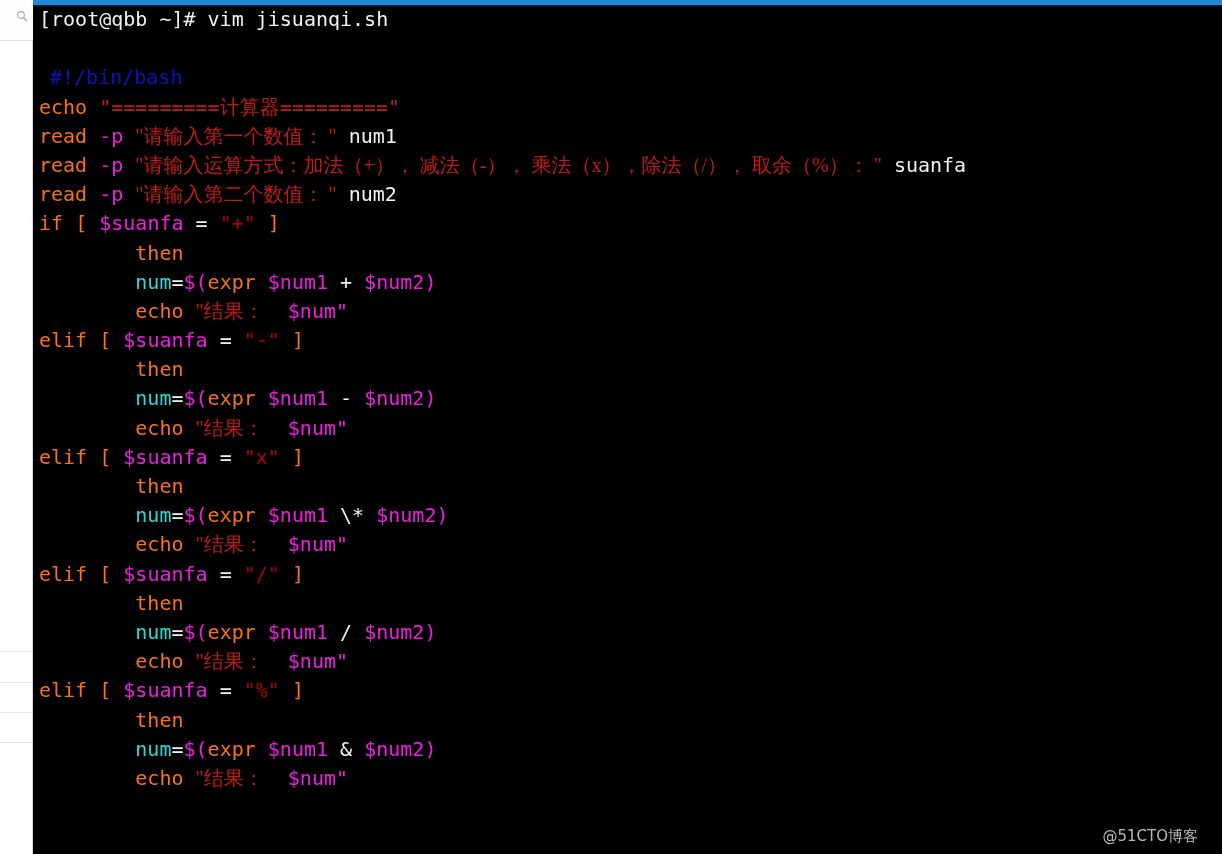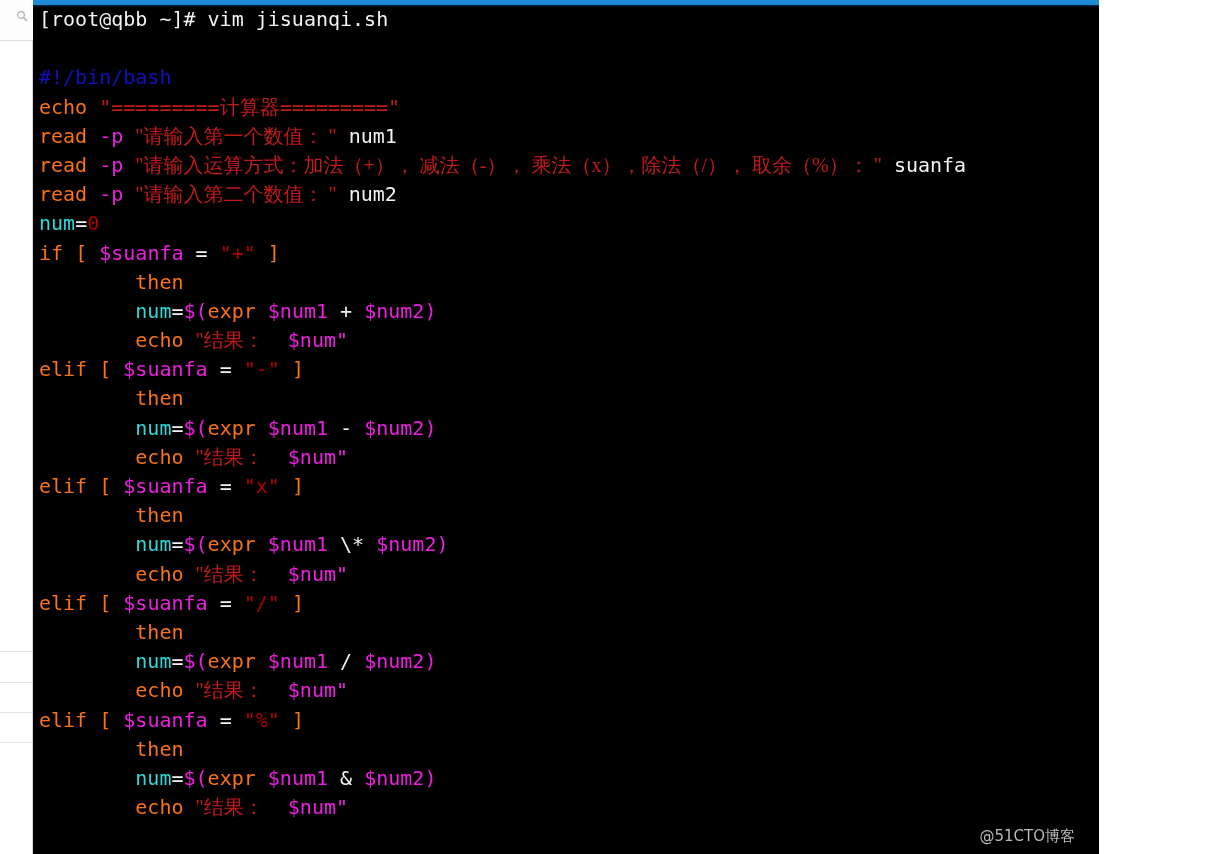--- a/index.html
+++ b/index.html
@@ -66,21 +66,21 @@
   .pd1 { top: 651px; }
   .pd2 { top: 682px; }
   .pd3 { top: 712px; }
   .pd4 { top: 742px; }
 
   
   #terminal {
     position: absolute;
     left: 33px;
     top: 0px;
-    width: 1066px;
+    width: 1189px;
     height: 854px;
     background: #000000;
     overflow: hidden;
   }
   .title-strip {
     position: absolute;
     left: 0; top: 0;
     width: 1189px;
     height: 5px;
     background: #1e8ad6;
@@ -112,21 +112,21 @@
     letter-spacing: 0px;
   }
   .line.blank { color: transparent; }
 
   
   .c-white   { color: #f2f2f2; }
   .c-yellow  { color: #f97316; }
   .c-red     { color: #b00000; }
   .c-magenta { color: #ee1ee0; }
   .c-cyan    { color: #2fd7d7; }
-  .c-blue    { color: #1010c0; }
+  .c-blue    { color: #1010c0; margin-left: 11px; }
   .c-dkred   { color: #c21a1a; }
 
   .cjk { font-family: Liberation Serif, serif; }
 
   .watermark {
     position: absolute;
     right: 24px;
     bottom: 8px;
     color: #c9c9c9;
     font-size: 15px;
@@ -169,21 +169,20 @@
       <div class="line"><span class="c-blue">#!/bin/bash</span></div>
 
       <div class="line"><span class="c-yellow">echo</span><span class="c-white"> </span><span class="c-dkred">"=========</span><span class="c-dkred cjk">计算器</span><span class="c-dkred">========="</span></div>
 
       <div class="line"><span class="c-yellow">read</span><span class="c-white"> </span><span class="c-magenta">-p</span><span class="c-white"> </span><span class="c-dkred cjk">"请输入第一个数值： "</span><span class="c-white"> </span><span class="c-white">num1</span></div>
 
       <div class="line"><span class="c-yellow">read</span><span class="c-white"> </span><span class="c-magenta">-p</span><span class="c-white"> </span><span class="c-dkred cjk">"请输入运算方式：加法（+）， 减法（-）， 乘法（x），除法（/）， 取余（%）： "</span><span class="c-white"> </span><span class="c-white">suanfa</span></div>
 
       <div class="line"><span class="c-yellow">read</span><span class="c-white"> </span><span class="c-magenta">-p</span><span class="c-white"> </span><span class="c-dkred cjk">"请输入第二个数值： "</span><span class="c-white"> </span><span class="c-white">num2</span></div>
 
-      <div class="line"><span class="c-cyan">num</span><span class="c-white">=</span><span class="c-red">0</span></div>
 
       <div class="line"><span class="c-yellow">if</span><span class="c-white"> </span><span class="c-yellow">[</span><span class="c-white"> </span><span class="c-magenta">$suanfa</span><span class="c-white"> = </span><span class="c-red">"+"</span><span class="c-white"> </span><span class="c-yellow">]</span></div>
 
       <div class="line"><span class="c-white">        </span><span class="c-yellow">then</span></div>
 
       <div class="line"><span class="c-white">        </span><span class="c-cyan">num</span><span class="c-white">=</span><span class="c-magenta">$(</span><span class="c-yellow">expr</span><span class="c-white"> </span><span class="c-magenta">$num1</span><span class="c-white"> </span><span class="c-white">+</span><span class="c-white"> </span><span class="c-magenta">$num2)</span></div>
 
       <div class="line"><span class="c-white">        </span><span class="c-yellow">echo</span><span class="c-white"> </span><span class="c-dkred cjk">"结果：</span><span class="c-white">  </span><span class="c-magenta">$num"</span></div>
 
       <div class="line"><span class="c-yellow">elif</span><span class="c-white"> </span><span class="c-yellow">[</span><span class="c-white"> </span><span class="c-magenta">$suanfa</span><span class="c-white"> = </span><span class="c-red">"-"</span><span class="c-white"> </span><span class="c-yellow">]</span></div>

